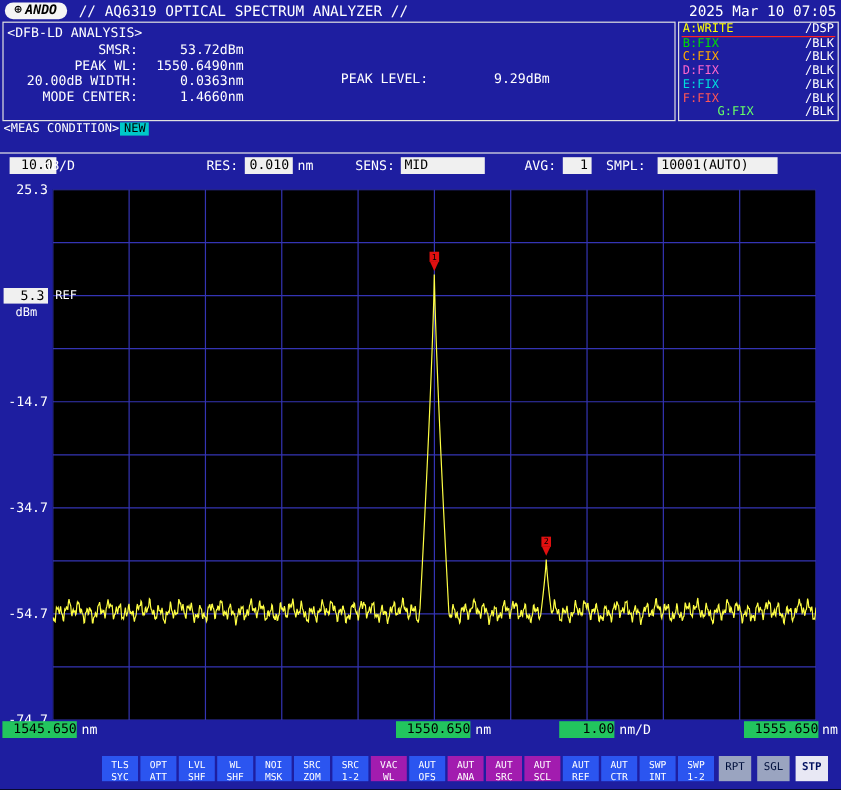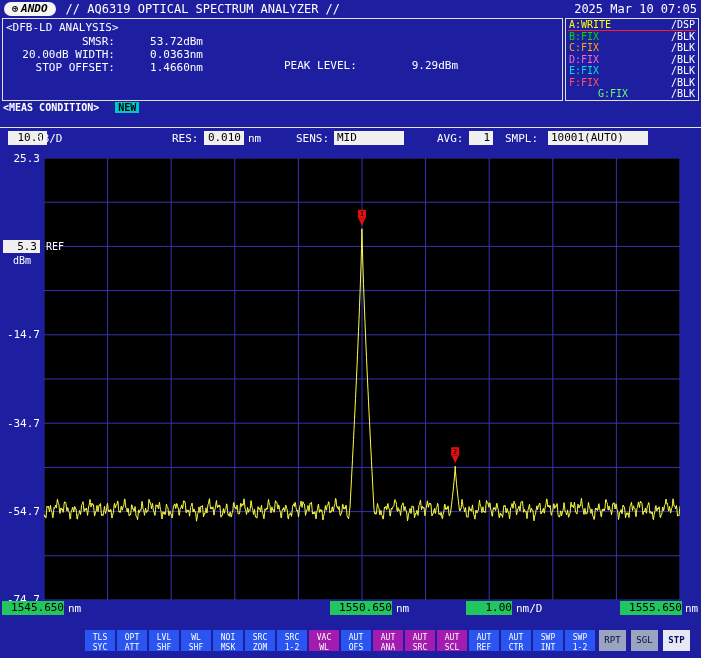--- a/index.html
+++ b/index.html
@@ -22,21 +22,21 @@
   .arow { display:flex; height:13px; line-height:13px;align-items:center; }
   .alabel { display:inline-block; width:112px; text-align:right; }
   .avalue { display:inline-block; width:88px; text-align:right; }
   .peak-level { position:absolute; left:281px; top:40px; width:174px; display:flex; justify-content:space-between; }
   
   .trace-panel { position:absolute; left:565px; top:18px; width:134px; height:83px; border:1px solid #e0e0e0; font-size:10px; overflow:hidden; }
   .trow { display:flex; justify-content:space-between; height:11.5px; line-height:11.5px; padding:0 3px; position:relative; cursor:pointer; }
   .trow.active::after { content:""; position:absolute; left:2px; right:2px; bottom:0; height:1px; background:#ff2020; }
   .tstat { color:#fff; }
   
-  .meas { position:absolute; left:3px; top:101px; height:12px; display:flex; align-items:flex-end; gap:16px; font-size:10px;font-weight:bold; }
+  .meas { position:absolute; left:3px; top:101px; height:12px; display:flex; align-items:flex-end; gap:1px; font-size:10px; }
   .badge { background:#00c8c8; color:#000; padding:0 3px; line-height:11px; }
   .sweeprow { position:absolute; left:3px; top:112px; height:14px; display:flex; align-items:center; font-size:12px; white-space:nowrap; }
   .swv { color:#ffff55; margin-right:46px; }
   .swv.swsp { margin-left:7px; }
   .swv.last { margin-right:0; }
   .sep { position:absolute; left:0; top:127px; width:701px; height:1px; background:#e8e8e8; }
   
   .settings { position:absolute; left:0; top:130px; width:701px; height:17px; font-size:11px; }
   .slabel { position:absolute; top:2px; }
   .wbox { position:absolute; top:1px; height:14px; line-height:14px; background:#f0f0f0; color:#000; text-align:right; padding:0 3px; }
@@ -73,25 +73,29 @@
   </div>
 
   <div class="analysis-panel">
     <div class="analysis-header">&lt;DFB-LD ANALYSIS&gt;</div>
     <div id="analysis-rows">
         <div class="arow">
           <span class="alabel">SMSR:</span>
           <span class="avalue">53.72dBm</span>
         </div>
         <div class="arow">
+          <span class="alabel">PEAK WL:</span>
+          <span class="avalue">1550.6490nm</span>
+        </div>
+        <div class="arow">
           <span class="alabel">20.00dB WIDTH:</span>
           <span class="avalue">0.0363nm</span>
         </div>
         <div class="arow">
-          <span class="alabel">STOP OFFSET:</span>
+          <span class="alabel">MODE CENTER:</span>
           <span class="avalue">1.4660nm</span>
         </div>
       </div>
     <div class="peak-level">
       <span>PEAK LEVEL:</span>
       <span>9.29dBm</span>
     </div>
   </div>
 
   <div class="trace-panel" id="trace-list">

